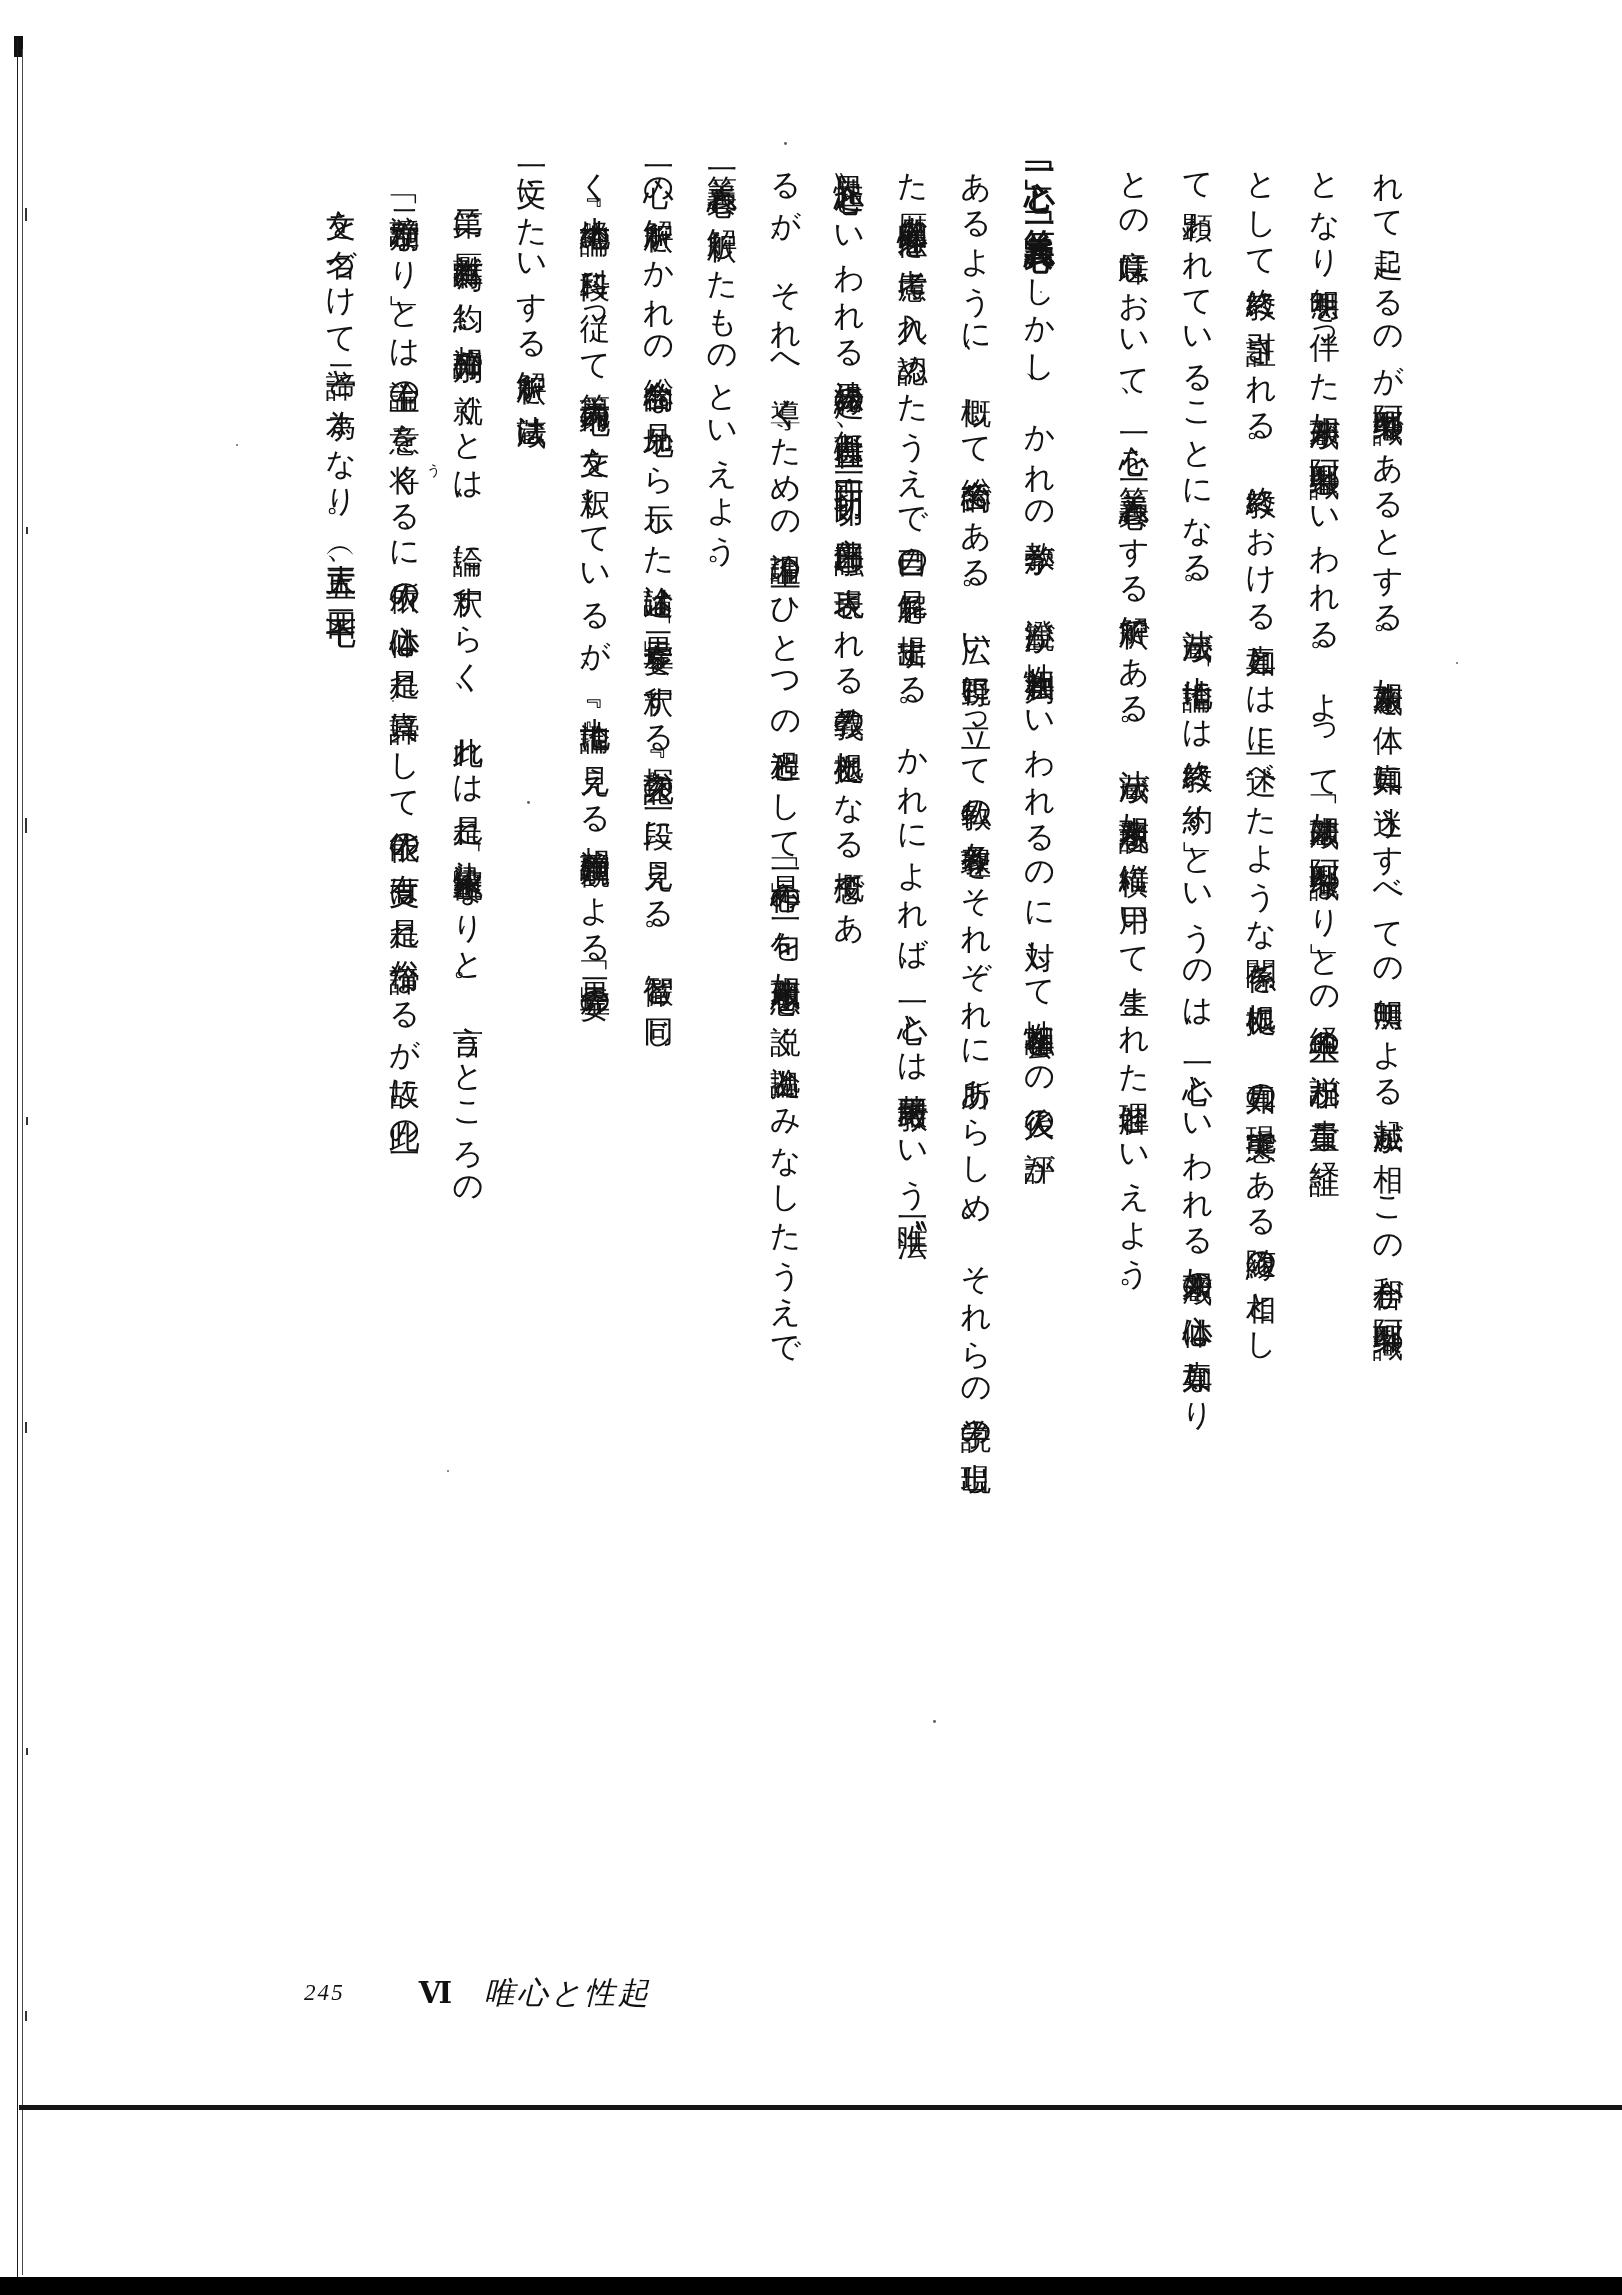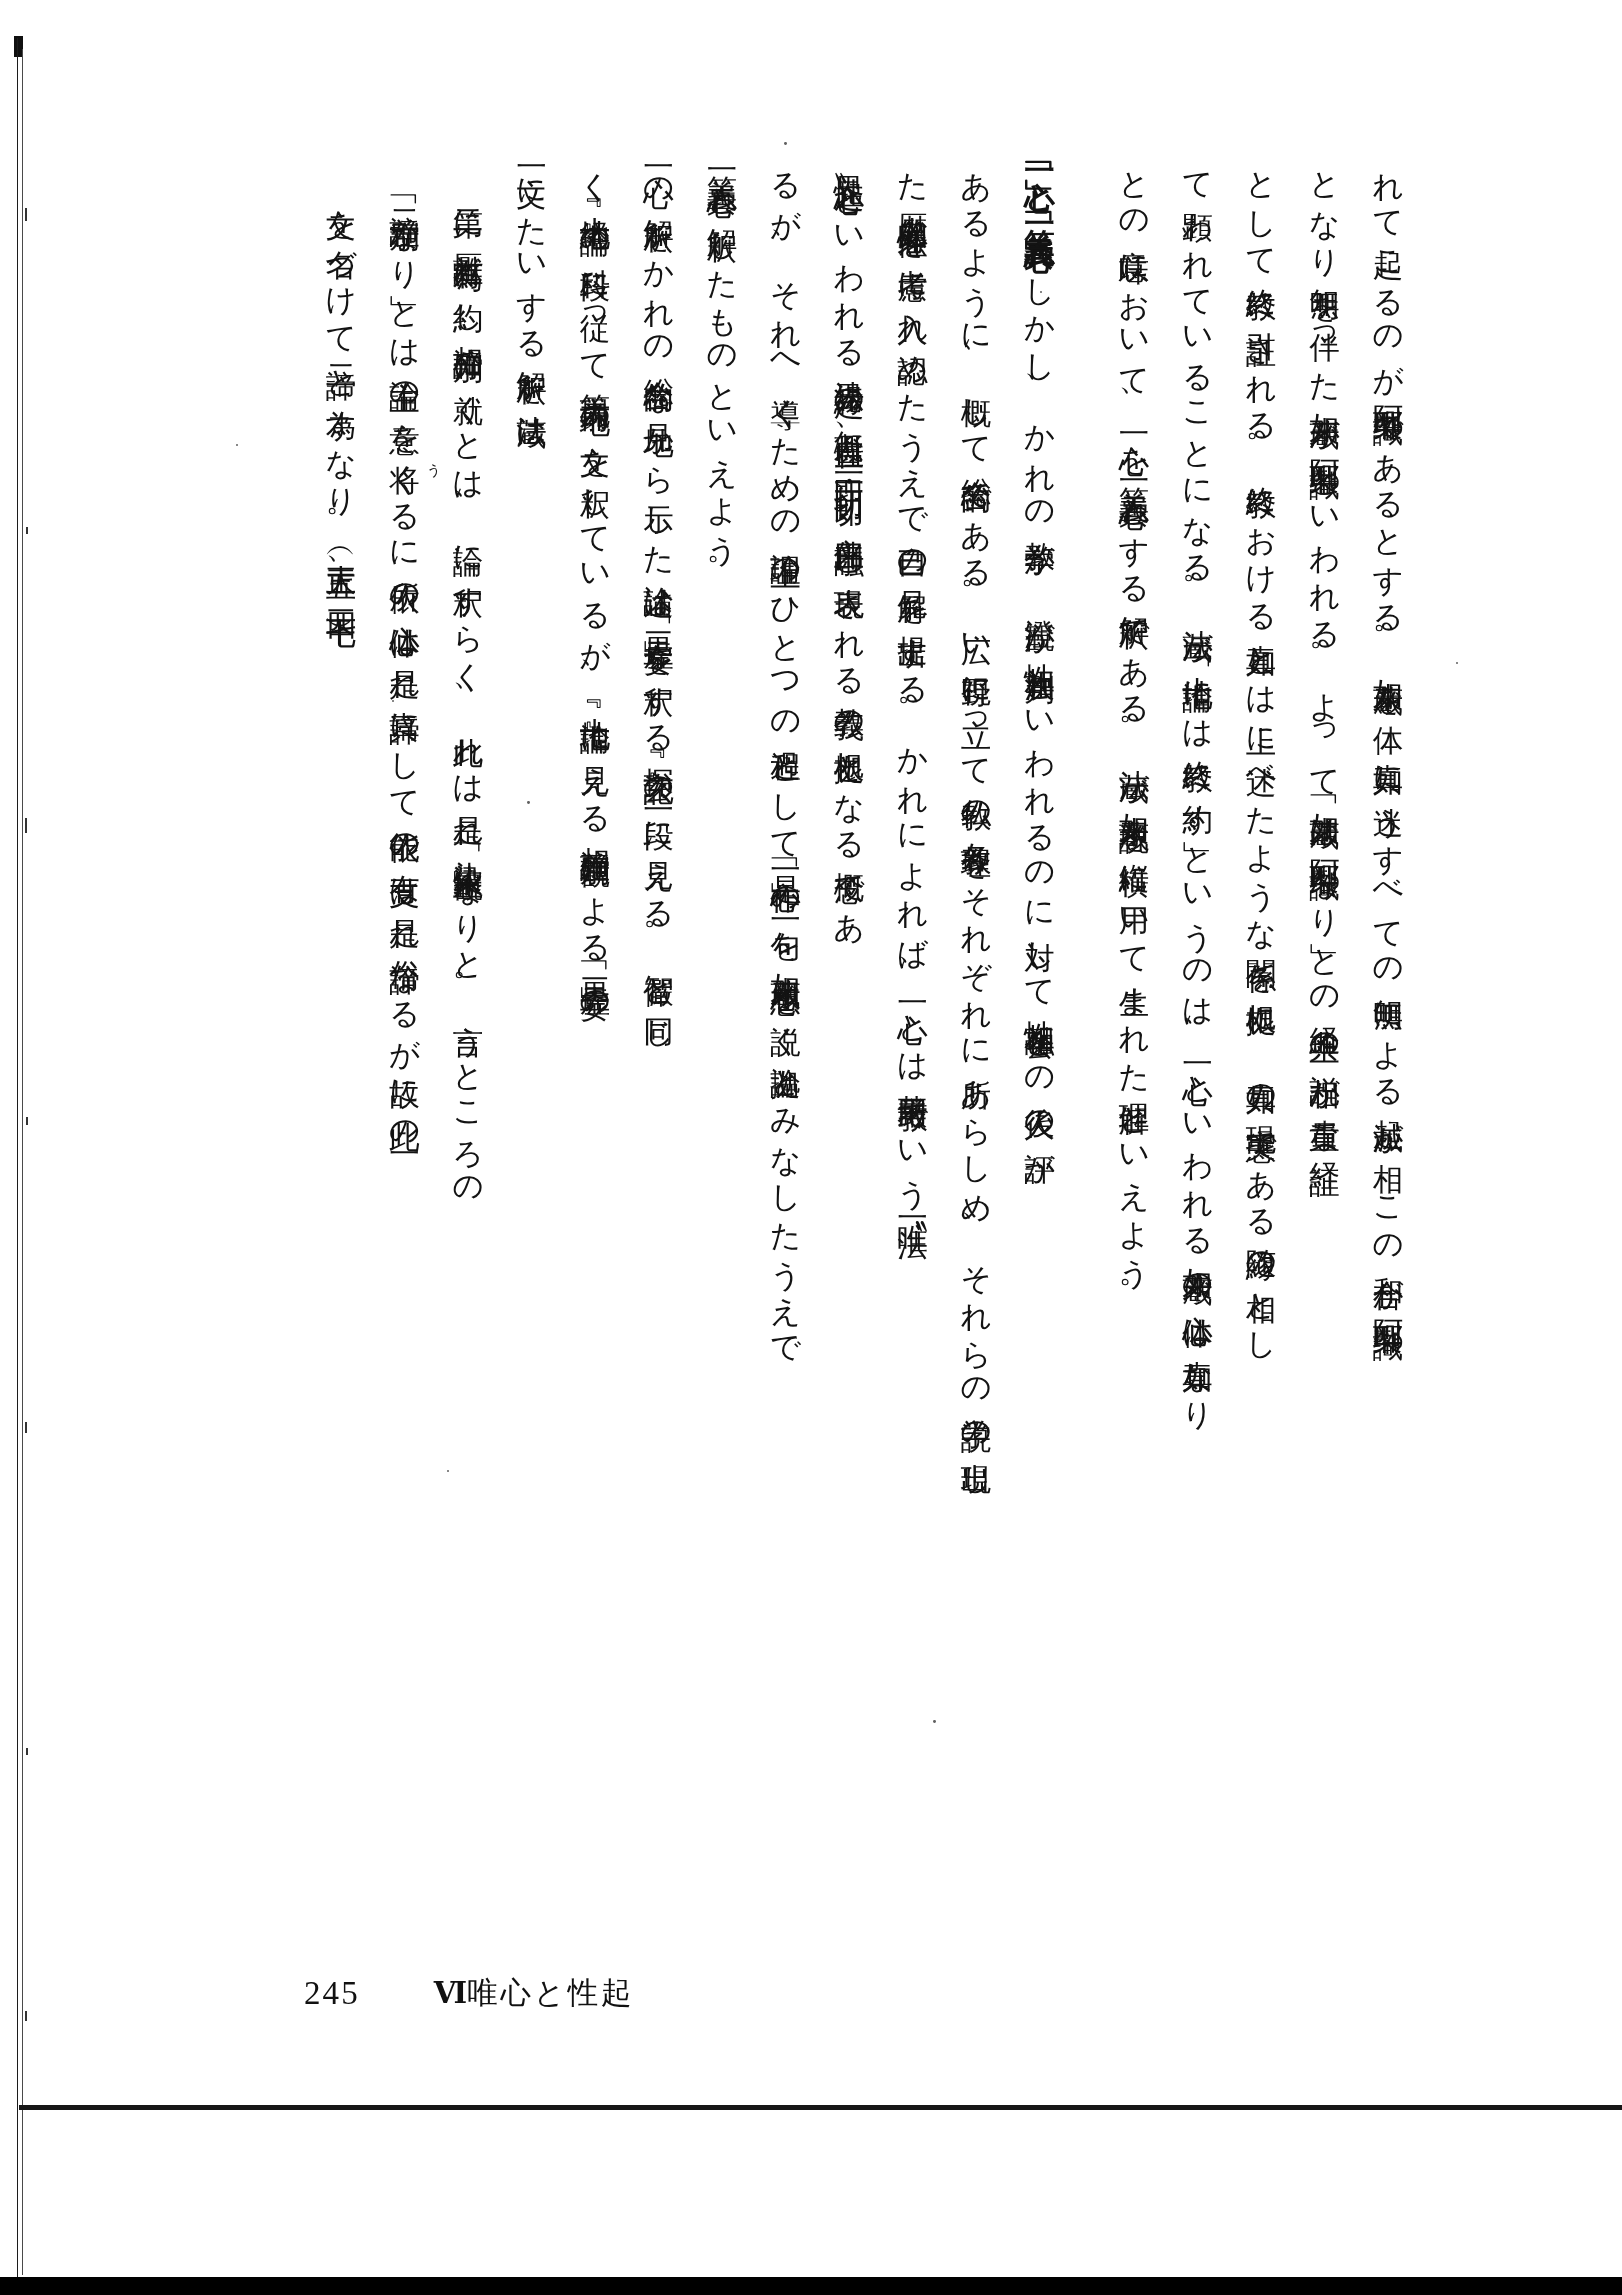--- a/index.html
+++ b/index.html
@@ -46,31 +46,34 @@
   .footer{
     position:absolute;
     top:1972px;
     left:304px;
     height:42px;
     display:flex;
     align-items:center;
     color:#111;
   }
   .pageno{
-    font-size:33px;
+    font-style:italic;
+    font-size:23px;
     letter-spacing:2.1px;
   }
   .chapno{
     font-weight:bold;
     font-size:29px;
     margin-left:74px;
   }
   .chaptitle{
     font-size:30.5px;
+    margin-left:32px;
     letter-spacing:2.8px;
+    font-style:italic;
   }
   
   .edge-line-a{position:absolute;left:16.6px;top:38px;width:1.4px;height:2239px;background:#1c1c1c;}
   .edge-line-b{position:absolute;left:21.5px;top:49px;width:0.7px;height:2226px;background:#4a4a4a;}
   .edge-blob{position:absolute;left:14px;top:36px;width:9px;height:21px;background:#101010;}
   .bottom-rule{position:absolute;left:19.4px;top:2105px;width:1603px;height:4.9px;background:#161616;}
   .bottom-band{position:absolute;left:0;top:2277px;width:1623px;height:19px;background:#000;}
   .dash{position:absolute;width:2.1px;background:#333;}
   .d1{left:25px;top:208px;height:12.5px;}
   .d2{left:26px;top:527px;height:7px;}

